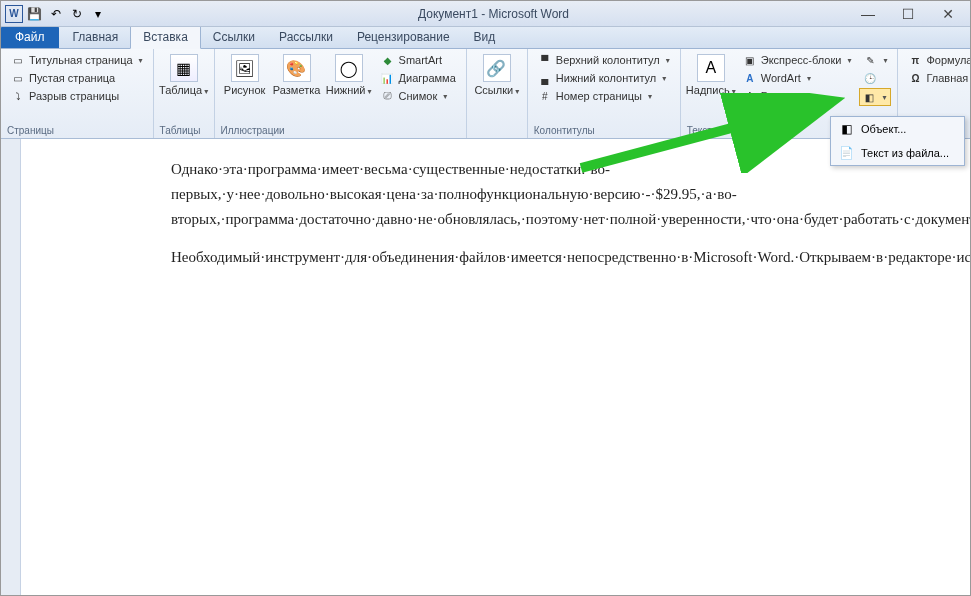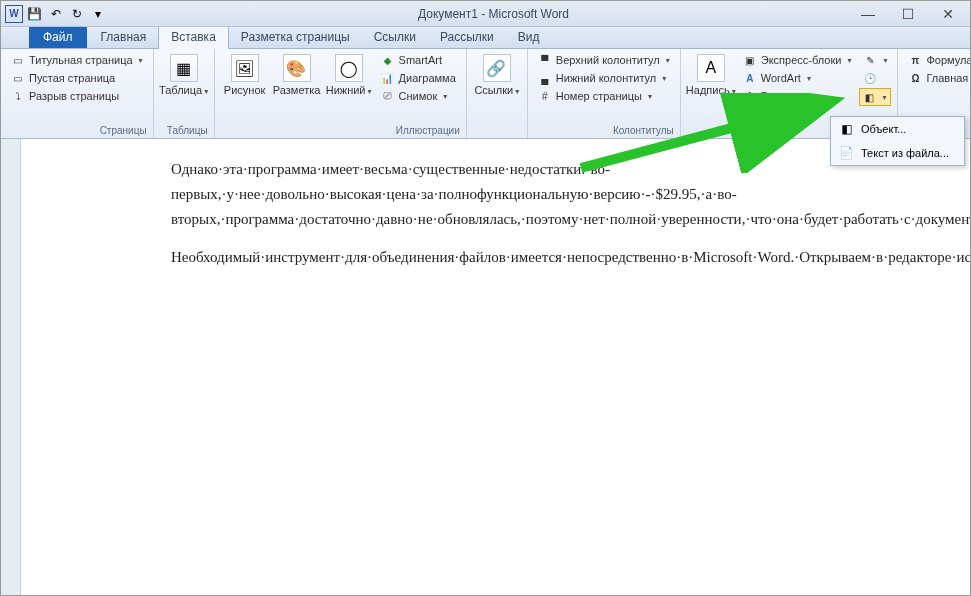--- a/index.html
+++ b/index.html
@@ -21,28 +21,28 @@
   border-bottom: 1px solid #b5c3d6;
   position: relative;
 }
 .qat { display: flex; align-items: center; gap: 3px; padding-left: 4px; }
 .qat-icon { width: 18px; height: 18px; display: flex; align-items: center; justify-content: center; font-size: 12px; }
 .win-title { position: absolute; left: 16px; right: 0; text-align: center; color: #3a4a60; font-size: 12px; }
 .win-controls { margin-left: auto; display: flex; gap: 20px; padding-right: 12px; z-index: 2; }
 .win-btn { width: 20px; height: 16px; display: flex; align-items: center; justify-content: center; font-size: 14px; color: #444; }
 
 .tabstrip { height: 22px; background: linear-gradient(#e3ecf7,#d2dff0); display: flex; align-items: flex-end; padding-left: 0; border-bottom: 1px solid #9db4d3; }
-.file-tab { background: #1e65b8; color: #fff; padding: 4px 14px; font-size: 12px; border-radius: 2px 2px 0 0; margin-right: 2px; margin-left: 28px; }
+.file-tab { background: #1e65b8; color: #fff; padding: 4px 14px; font-size: 12px; border-radius: 2px 2px 0 0; margin-right: 2px; }
 .tab { padding: 4px 12px; font-size: 12px; color: #3a4a60; cursor: default; }
 .tab.active { background: #f3f6fb; border: 1px solid #9db4d3; border-bottom: 1px solid #f3f6fb; margin-bottom: -1px; border-radius: 2px 2px 0 0; }
 
 .ribbon { height: 90px; background: linear-gradient(#f5f8fc,#e5ecf6); border-bottom: 1px solid #a9bcd6; display: flex; position: relative; }
 .group { border-right: 1px solid #c3d1e4; padding: 3px 6px 0 6px; display: flex; flex-direction: column; height: 100%; }
 .group-body { flex: 1; display: flex; align-items: flex-start; gap: 4px; }
-.group-label { text-align: right; font-size: 10px; color: #5a6b82; padding: 2px 0; }
+.group-label { text-align: left; font-size: 10px; color: #5a6b82; padding: 2px 0; }
 .vstack { display: flex; flex-direction: column; gap: 2px; }
 .vbtn { display: flex; align-items: center; gap: 4px; padding: 1px 4px; font-size: 11px; color: #333; white-space: nowrap; }
 .vbtn .sq { width: 14px; height: 14px; display:inline-flex; align-items:center; justify-content:center; font-size:10px; }
 .bigbtn { display: flex; flex-direction: column; align-items: center; width: 48px; text-align: center; gap: 2px; padding: 2px; }
 .bigbtn-icon { width: 28px; height: 28px; background: #fff; border: 1px solid #b7c6db; display:flex; align-items:center; justify-content:center; font-size:16px; }
 .bigbtn-label { font-size: 11px; color: #333; line-height: 1.1; }
 .dd { font-size: 8px; color: #555; margin-left: 2px; }
 
 .dropdown-menu {
   position: absolute;
@@ -88,23 +88,23 @@
     <span class="win-btn">—</span>
     <span class="win-btn">☐</span>
     <span class="win-btn">✕</span>
   </div>
 </div>
 
 <div class="tabstrip">
   <div class="file-tab">Файл</div>
   <div class="tab">Главная</div>
   <div class="tab active">Вставка</div>
-  <div class="tab">Разметка страницы</div>
   <div class="tab">Ссылки</div>
   <div class="tab">Рассылки</div>
+  <div class="tab">Рецензирование</div>
   <div class="tab">Вид</div>
 </div>
 
 <div class="ribbon">
   <div class="group">
     <div class="group-body">
       <div class="vstack">
         <div class="vbtn">
             <span class="sq">▭</span>
             <span>Титульная страница</span>

